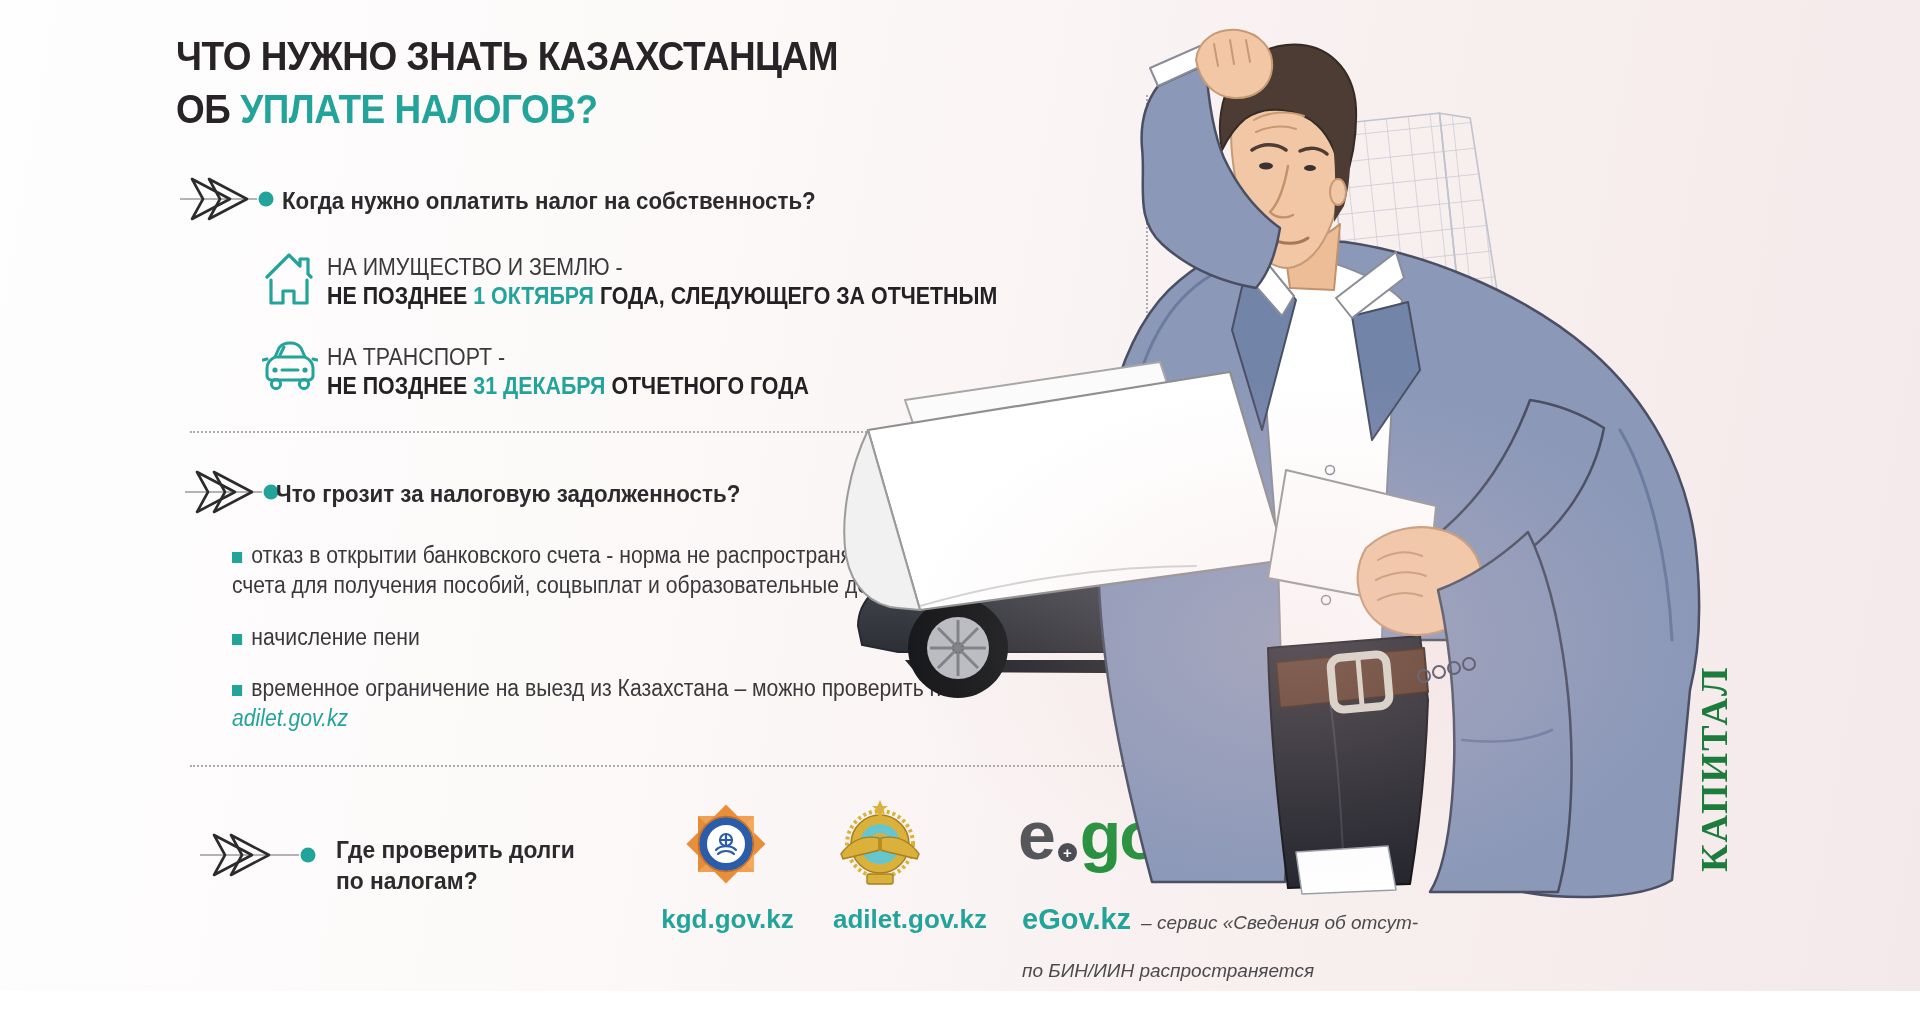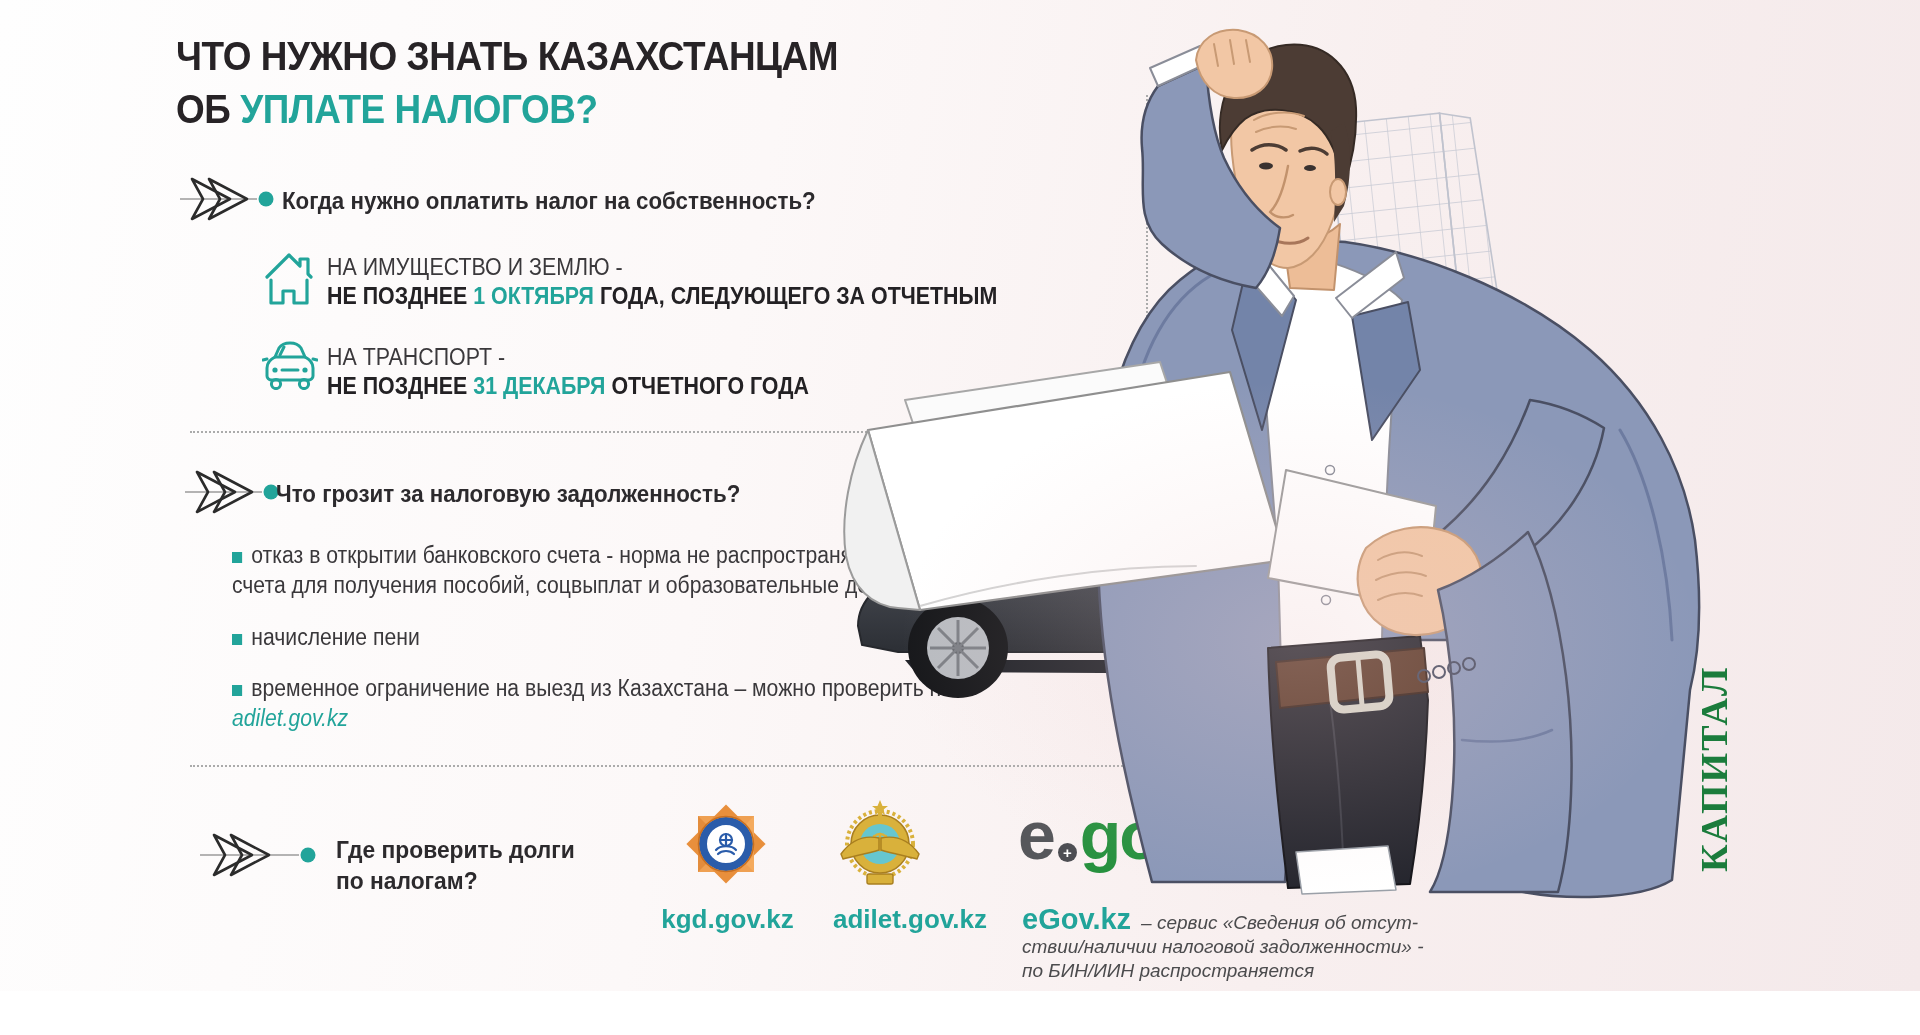--- a/index.html
+++ b/index.html
@@ -192,21 +192,21 @@
 
   <div class="abs egov-logo">
     <span class="e">e</span>
     <span class="egov-plus">
         <span>+</span>
       </span>
     <span class="gov">gov</span>
   </div>
   <div class="abs egov-desc">
     <span class="egov-kz">eGov.kz</span><span>– сервис «Сведения об отсут-</span><br>
-    <span>ствии/наличии налоговой задолженности» -</span><br>
+    <br>
     <span>по БИН/ИИН распространяется</span>
   </div>
 
   <div class="abs kapital">КАПИТАЛ</div>
 
   <div class="abs illustration">
     <svg width="1080" height="1035" viewBox="840 0 1080 1035">
       <defs>
         <pattern id="grid" width="22" height="26" patternUnits="userSpaceOnUse">
           <path d="M0,0 H22 M0,0 V26" fill="none" stroke="#c6c9d3" stroke-width="1.4"></path>

